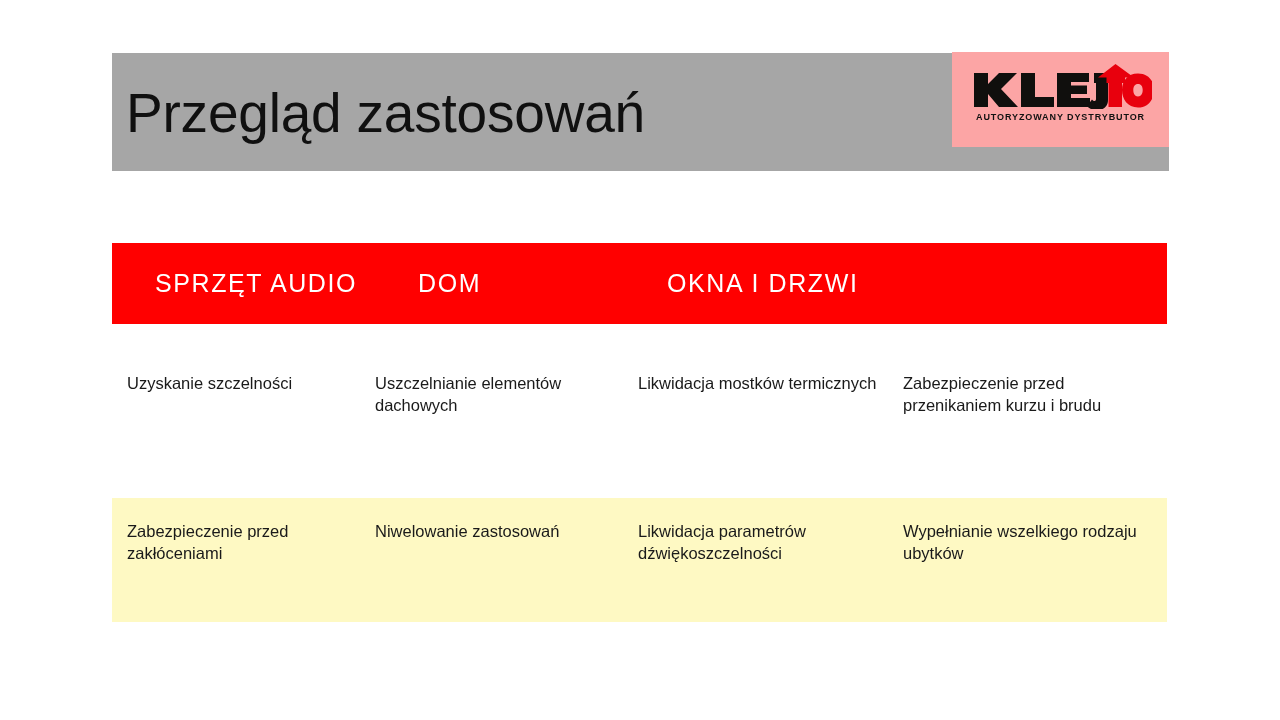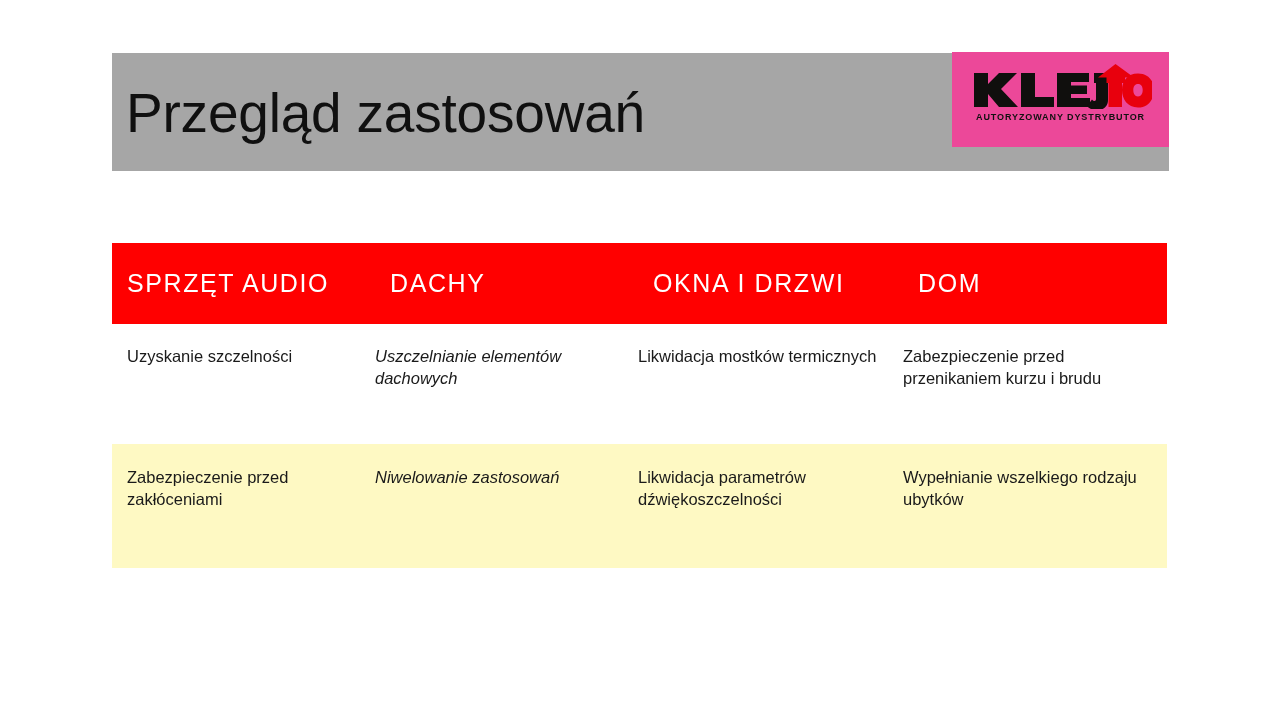--- a/index.html
+++ b/index.html
@@ -48,21 +48,21 @@
     white-space: nowrap;
   }
 
   
   .logo-box {
     position: absolute;
     left: 952px;
     top: 36px;
     width: 217px;
     height: 95px;
-    background: #ec4899;
+    background: #fca5a5;
   }
   .logo-inner {
     position: absolute;
     left: 0;
     top: 0;
     width: 217px;
     height: 95px;
   }
   .logo-word {
     position: absolute;
@@ -99,42 +99,43 @@
     background: #ff0000;
     align-items: center;
   }
   .th {
     color: #ffffff;
     font-size: 25px;
     font-weight: 400;
     letter-spacing: 1.6px;
     white-space: nowrap;
   }
-  .th-0 { width: 263px; padding-left: 15px; }
+  .th-0 { width: 263px; padding-left: 15px; margin-left: 28px; }
   .th-1 { width: 263px; }
   .th-2 { width: 265px; }
   .th-3 { width: 249px; }
 
   .trow {
     display: flex;
     width: 1055px;
+    margin-top: 27px;
   }
   .trow-0 { height: 120px; background: #ffffff; }
   .trow-1 { height: 124px; background: #fef9c3; }
 
   .td {
     font-size: 16.5px;
     color: #1a1a1a;
     line-height: 22px;
     padding-top: 21px;
     box-sizing: border-box;
   }
   .trow-1 .td { padding-top: 22px; }
   .td-0 { width: 263px; padding-left: 15px; padding-right: 20px; }
-  .td-1 { width: 263px; padding-right: 20px; font-style: italic; }
+  .td-1 { width: 263px; padding-right: 20px; }
   .td-2 { width: 265px; padding-right: 20px; }
   .td-3 { width: 249px; padding-right: 14px; }
 </style>
 </head>
 <body>
 
 <div class="slide">
 
   <div class="title-banner"></div>
   <div class="title-text">Przegląd zastosowań</div>
@@ -169,23 +170,22 @@
         </svg>
       </div>
       <div class="logo-tagline">AUTORYZOWANY DYSTRYBUTOR</div>
     </div>
   </div>
 
   <div class="table-wrap">
 
     <div class="thead">
       <div class="th th-0">SPRZĘT AUDIO</div>
-      <div class="th th-1">DACHY</div>
+      <div class="th th-3">DOM</div>
       <div class="th th-2">OKNA I DRZWI</div>
-      <div class="th th-3">DOM</div>
     </div>
 
     <div class="trow trow-0">
       <div class="td td-0">Uzyskanie szczelności</div>
       <div class="td td-1">Uszczelnianie elementów dachowych</div>
       <div class="td td-2">Likwidacja mostków termicznych</div>
       <div class="td td-3">Zabezpieczenie przed przenikaniem kurzu i brudu</div>
     </div>
 
     <div class="trow trow-1">

